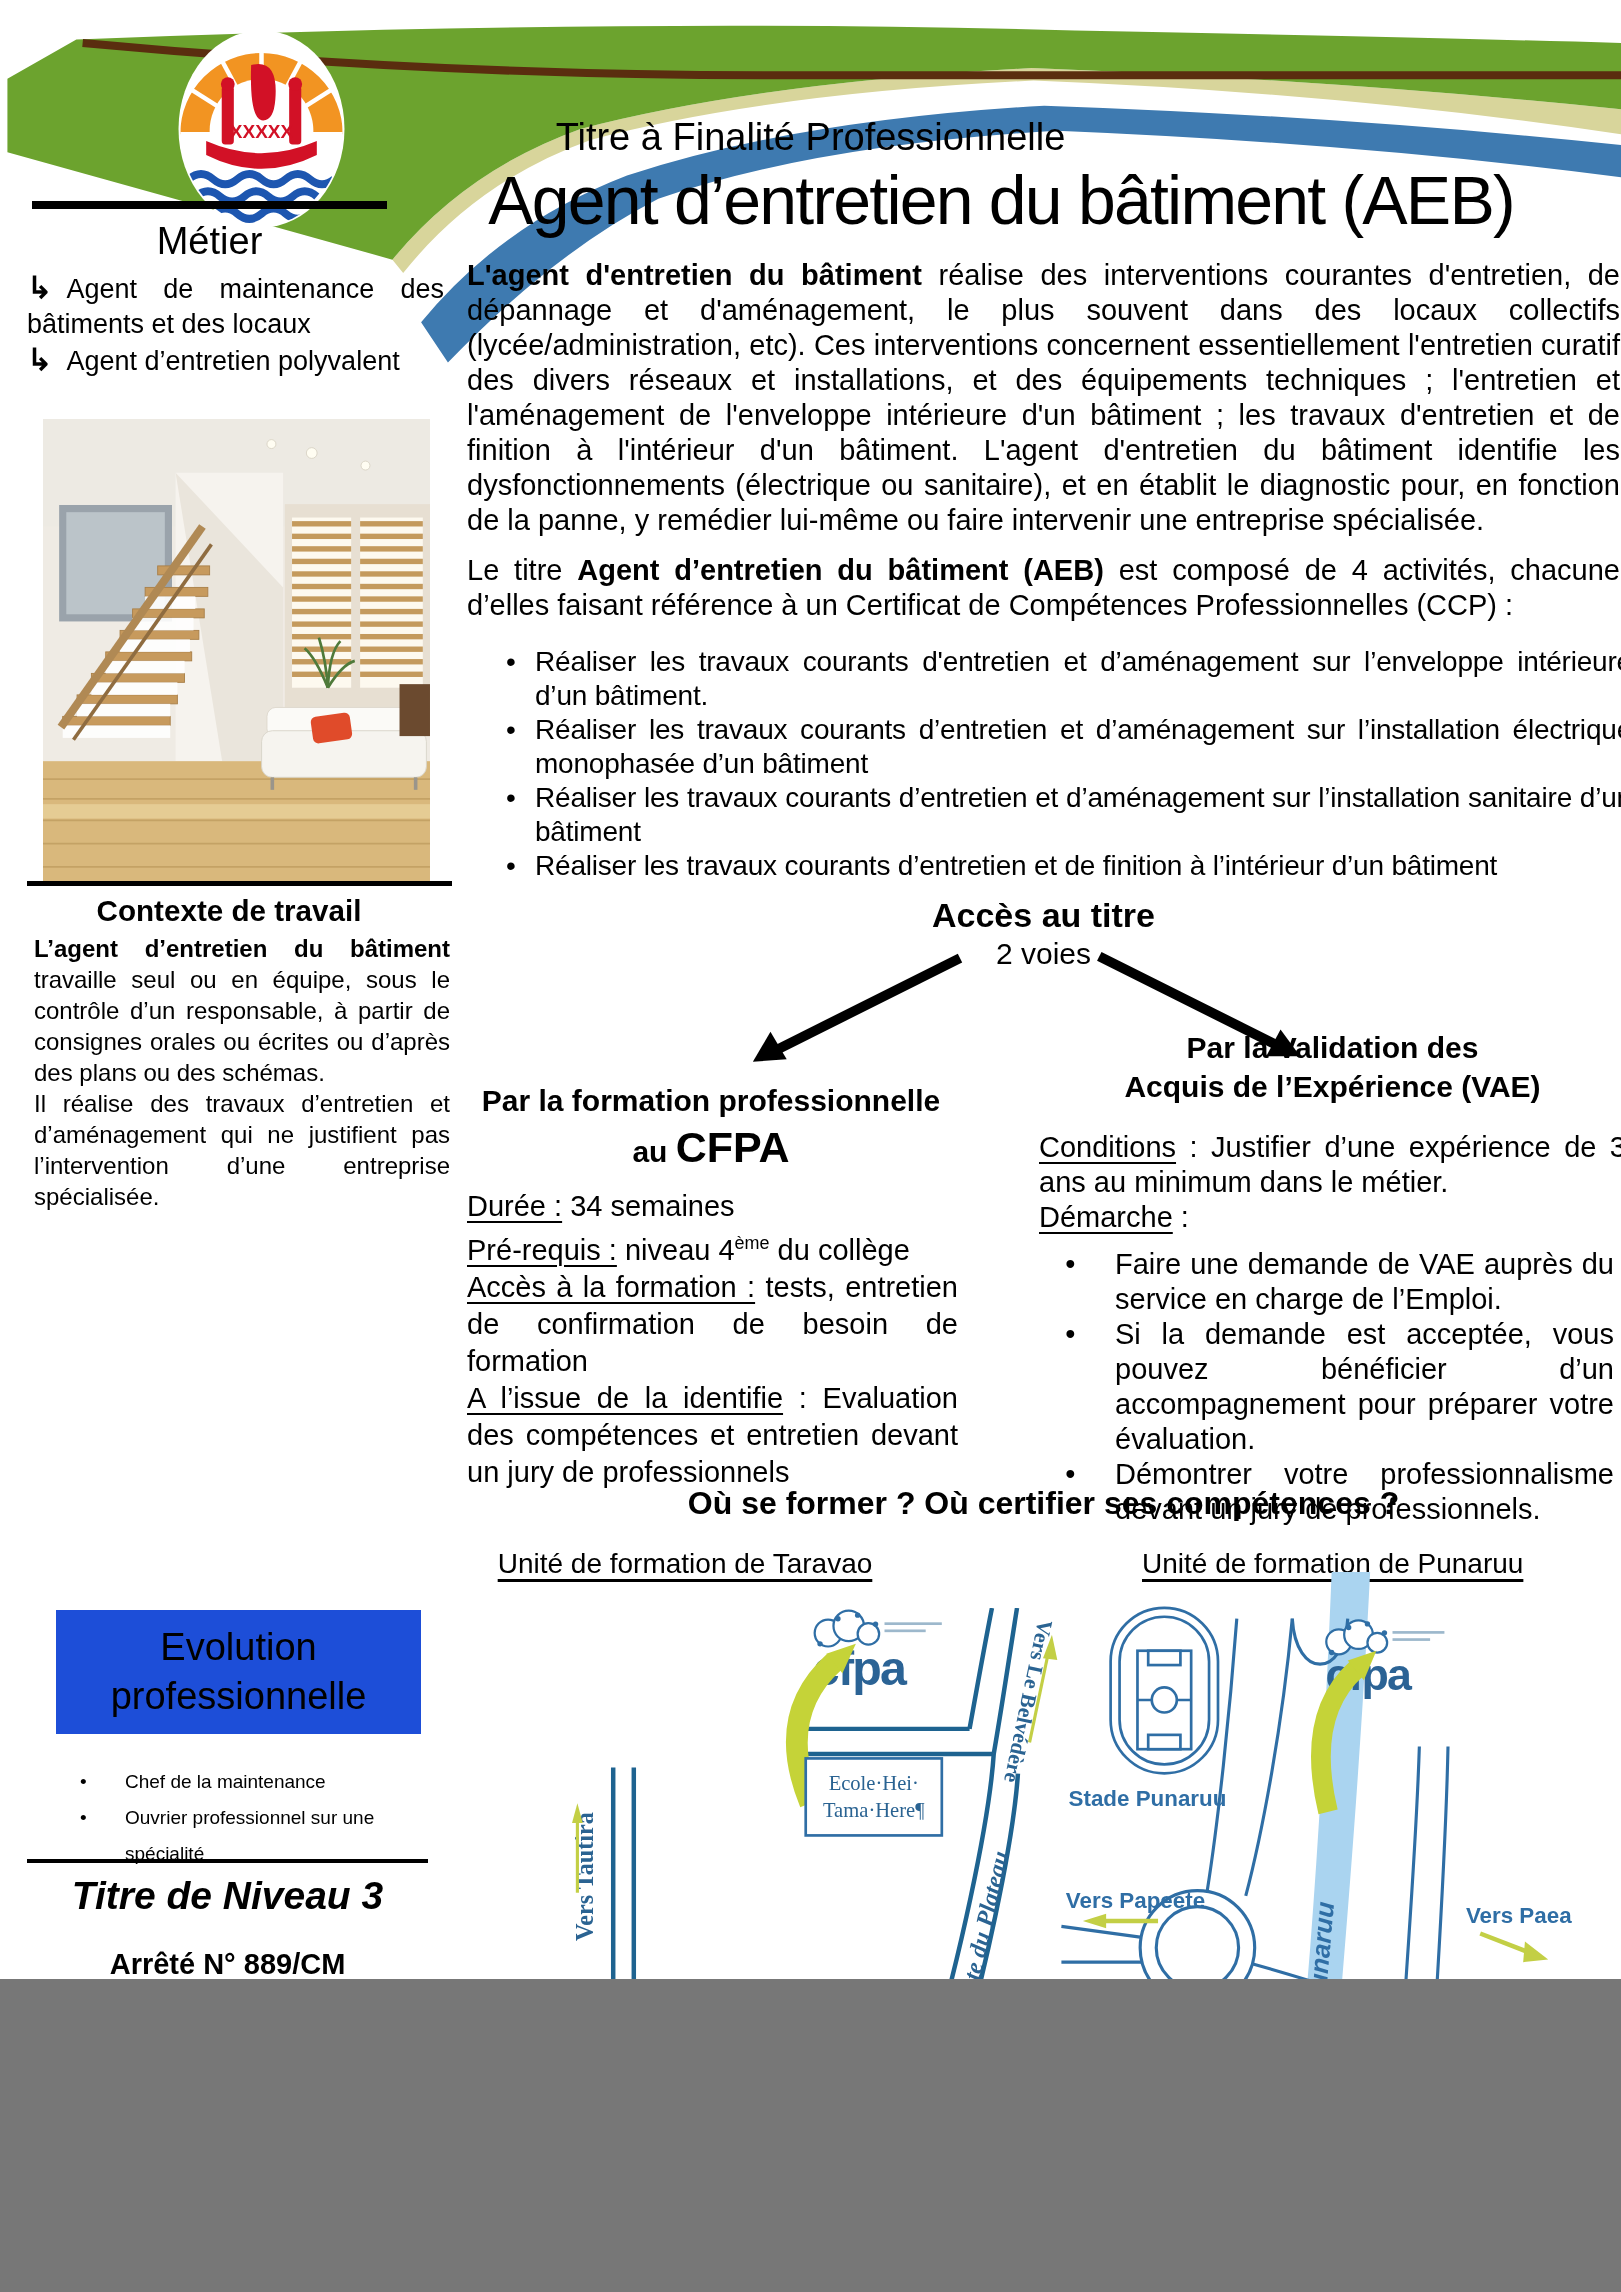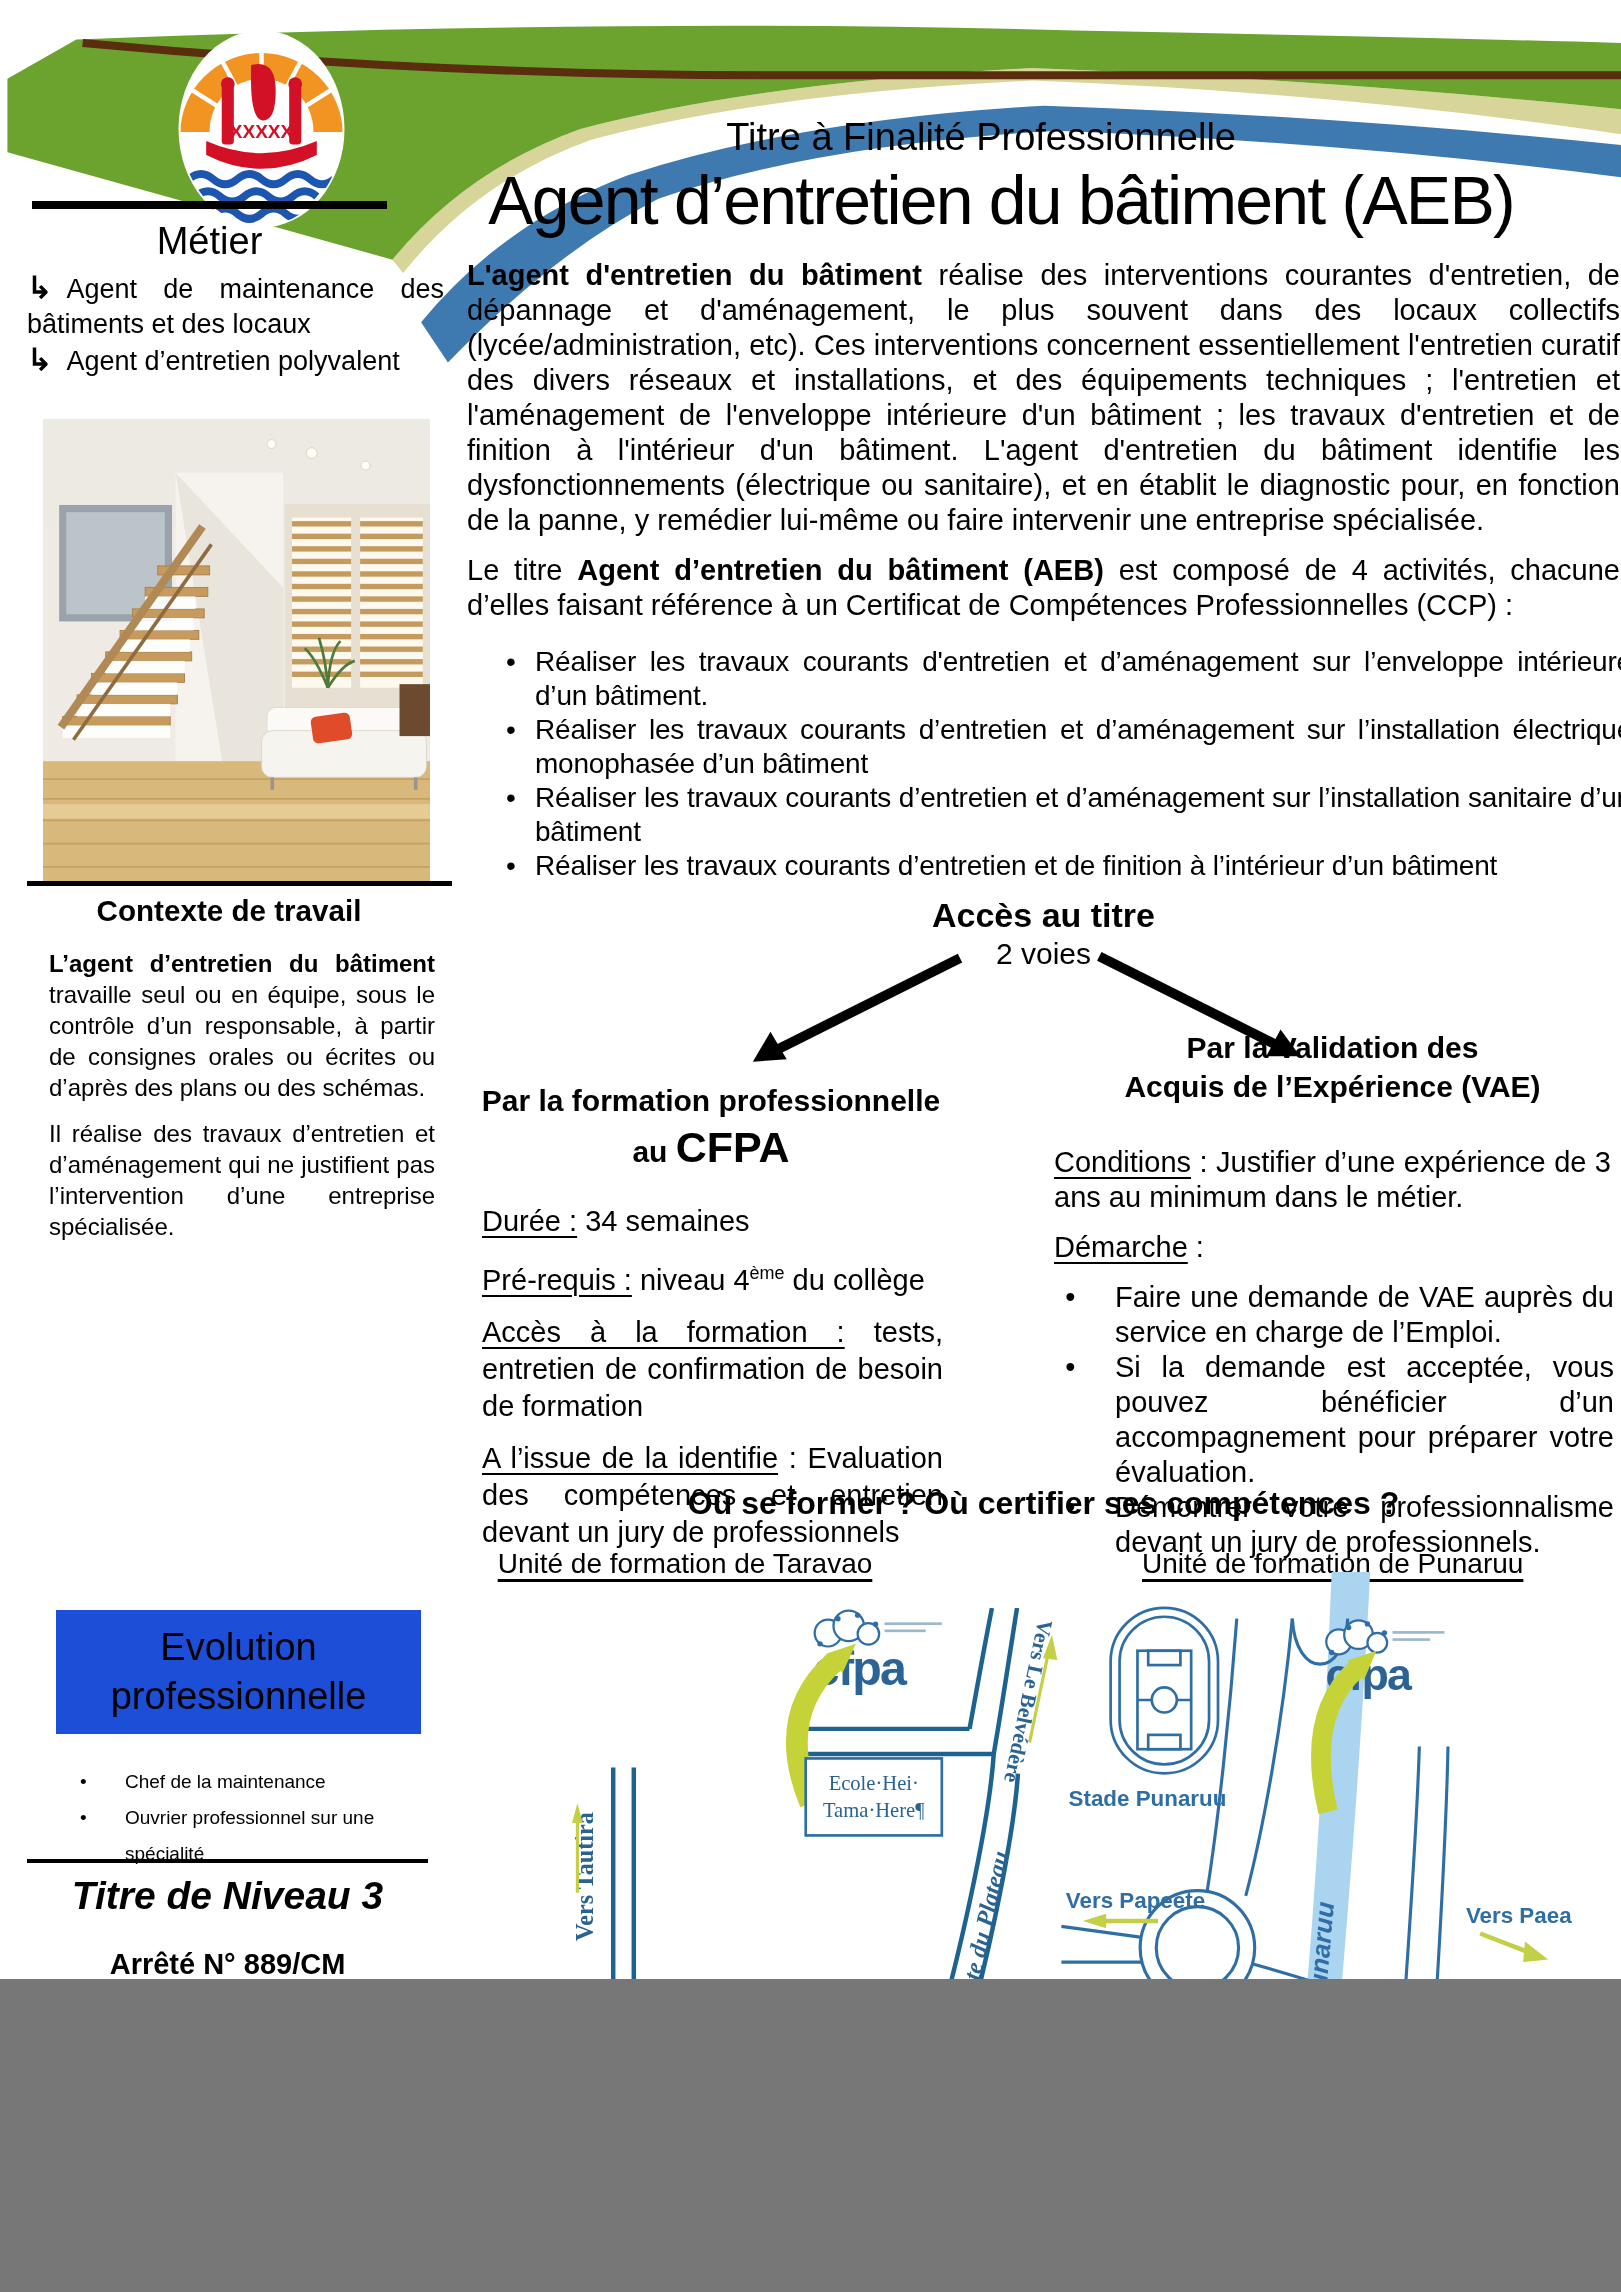--- a/index.html
+++ b/index.html
@@ -1,27 +1,27 @@
 <!DOCTYPE html>
 <html style="font-size:14.3px"><head>
 <meta charset="utf-8">
 <style>
   html,body{margin:0;padding:0;background:#777;}
   .page{position:relative;width:1622px;height:1979px;background:#fff;
         font-family:"Liberation Sans",sans-serif;color:#000;overflow:hidden;margin:0 auto;text-decoration:underline;}
   .abs{position:absolute;}
   svg{display:block;}
-  p{margin:15px;}
+  p{margin:0;}
   ul{margin:12px;padding:0;}
   b{font-weight:bold;}
   .u{text-decoration:underline;text-decoration-thickness:2.2px;text-underline-offset:4.5px;}
 
   #header-waves{left:0;top:0;width:1622px;height:385px;}
   #polynesia-logo{left:173px;top:27px;width:177px;height:204px;}
-  #kicker{left:385px;top:116px;width:851px;text-align:right;font-size:38px;}
+  #kicker{left:385px;top:116px;width:851px;text-align:center;font-size:38px;}
   #main-title{left:383px;top:161px;width:1236px;text-align:center;font-size:68px;
               letter-spacing:-1.8px;white-space:nowrap;}
   #metier-rule{left:32px;top:201px;width:355px;height:8px;background:#000;}
   #metier-heading{left:32px;top:220px;width:355px;text-align:center;font-size:38px;}
   #metier-list{left:27px;top:270px;width:417px;font-size:27px;line-height:35px;text-align:justify;}
   .mi-icon{font-size:30px;padding-right:14.3px;font-weight:bold;}
   #interior-photo{left:43px;top:419px;width:387px;height:464px;}
   #rule2{left:27px;top:881px;width:425px;height:5.4px;background:#000;}
   #contexte-heading{left:32px;top:894px;width:394px;text-align:center;font-weight:bold;font-size:29.6px;}
   #contexte-text{left:34px;top:933px;width:416px;font-size:24px;line-height:31px;text-align:justify;}

